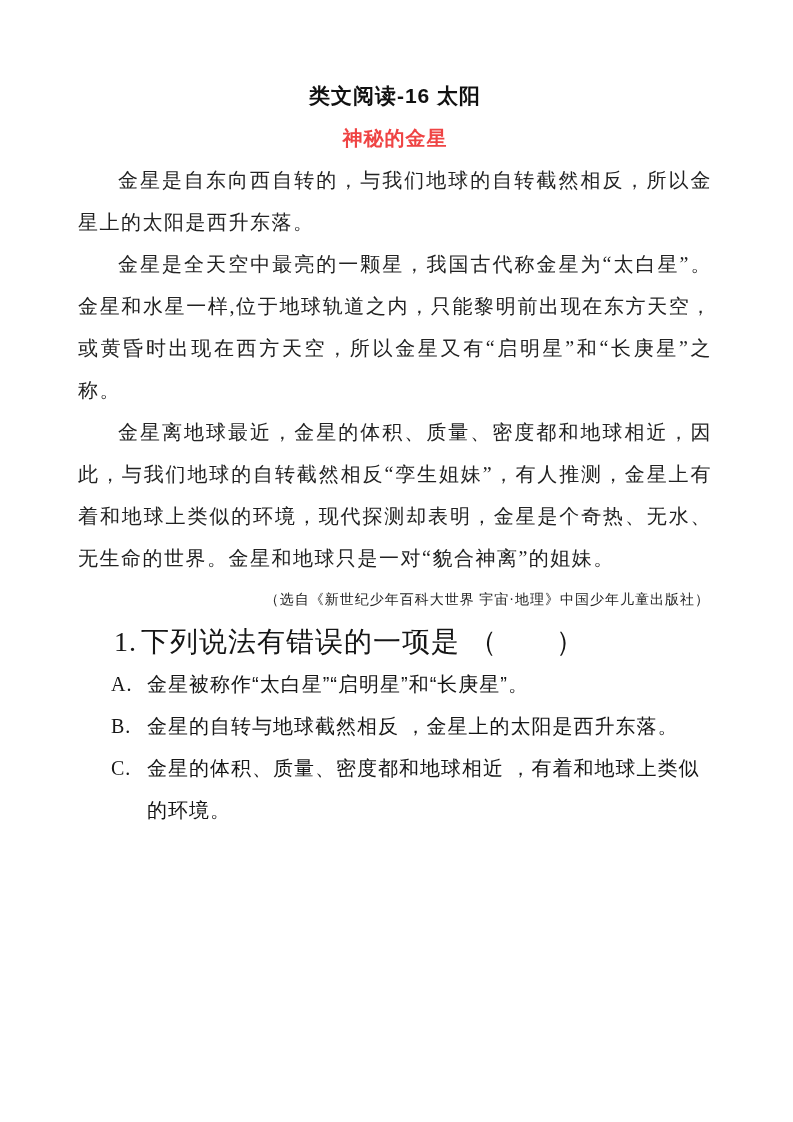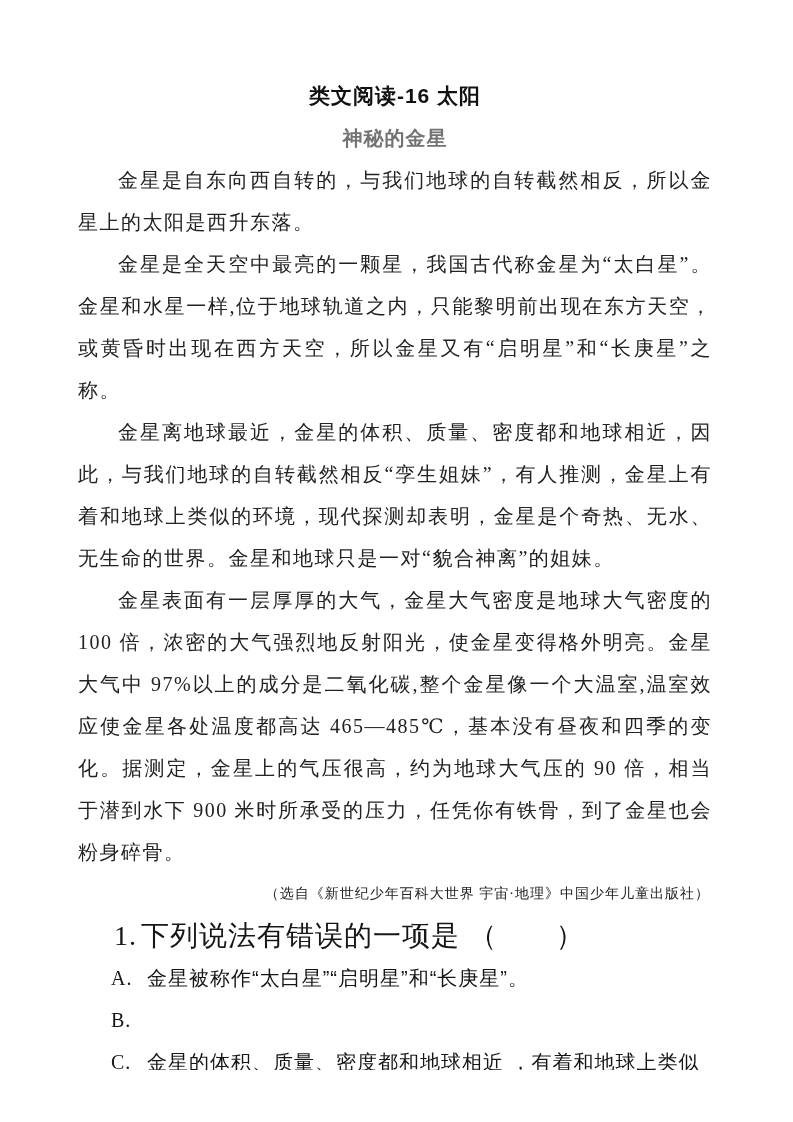--- a/index.html
+++ b/index.html
@@ -30,21 +30,21 @@
     letter-spacing: 1px;
     color: #111111;
   }
   .doc-subtitle {
     font-family: "Liberation Sans", "DejaVu Sans", sans-serif;
     font-weight: bold;
     font-size: 20px;
     line-height: 42px;
     text-align: center;
     letter-spacing: 1px;
-    color: #737373;
+    color: #ef4444;
   }
   .body-para {
     margin: 0;
     font-family: "Liberation Serif", "DejaVu Serif", serif;
     font-size: 20px;
     line-height: 42px;
     letter-spacing: 1.5px;
     text-indent: 2em;
     text-align: justify;
     text-justify: inter-character;
@@ -98,35 +98,35 @@
     <div class="doc-title">类文阅读-16 太阳</div>
 
     <div class="doc-subtitle">神秘的金星</div>
 
     <p class="body-para">金星是自东向西自转的，与我们地球的自转截然相反，所以金星上的太阳是西升东落。</p>
 
     <p class="body-para">金星是全天空中最亮的一颗星，我国古代称金星为“太白星”。金星和水星一样,位于地球轨道之内，只能黎明前出现在东方天空，或黄昏时出现在西方天空，所以金星又有“启明星”和“长庚星”之称。</p>
 
     <p class="body-para">金星离地球最近，金星的体积、质量、密度都和地球相近，因此，与我们地球的自转截然相反“孪生姐妹”，有人推测，金星上有着和地球上类似的环境，现代探测却表明，金星是个奇热、无水、无生命的世界。金星和地球只是一对“貌合神离”的姐妹。</p>
 
-    <p class="body-para">金星表面有一层厚厚的大气，金星大气密度是地球大气密度的 100 倍，浓密的大气强烈地反射阳光，使金星变得格外明亮。金星大气中 97%以上的成分是二氧化碳,整个金星像一个大温室,温室效应使金星各处温度都高达 465—485℃，基本没有昼夜和四季的变化。据测定，金星上的气压很高，约为地球大气压的 90 倍，相当于潜到水下 900 米时所承受的压力，任凭你有铁骨，到了金星也会粉身碎骨。</p>
 
     <div class="source-line">（选自《新世纪少年百科大世界 宇宙·地理》中国少年儿童出版社）</div>
 
     <div class="question-line">
       <span class="question-number">1.</span><span>下列说法有错误的一项是 （　　）</span>
     </div>
 
     <div class="option-row">
       <span class="option-label">A.</span>
       <span class="option-text">金星被称作“太白星”“启明星”和“长庚星”。</span>
     </div>
 
     <div class="option-row">
       <span class="option-label">B.</span>
+      <span class="option-text">金星的自转与地球截然相反 ，金星上的太阳是西升东落。</span>
     </div>
 
     <div class="option-row">
       <span class="option-label">C.</span>
       <span class="option-text">金星的体积、质量、密度都和地球相近 ，有着和地球上类似的环境。</span>
     </div>
 
   </div>
 </div>
 

